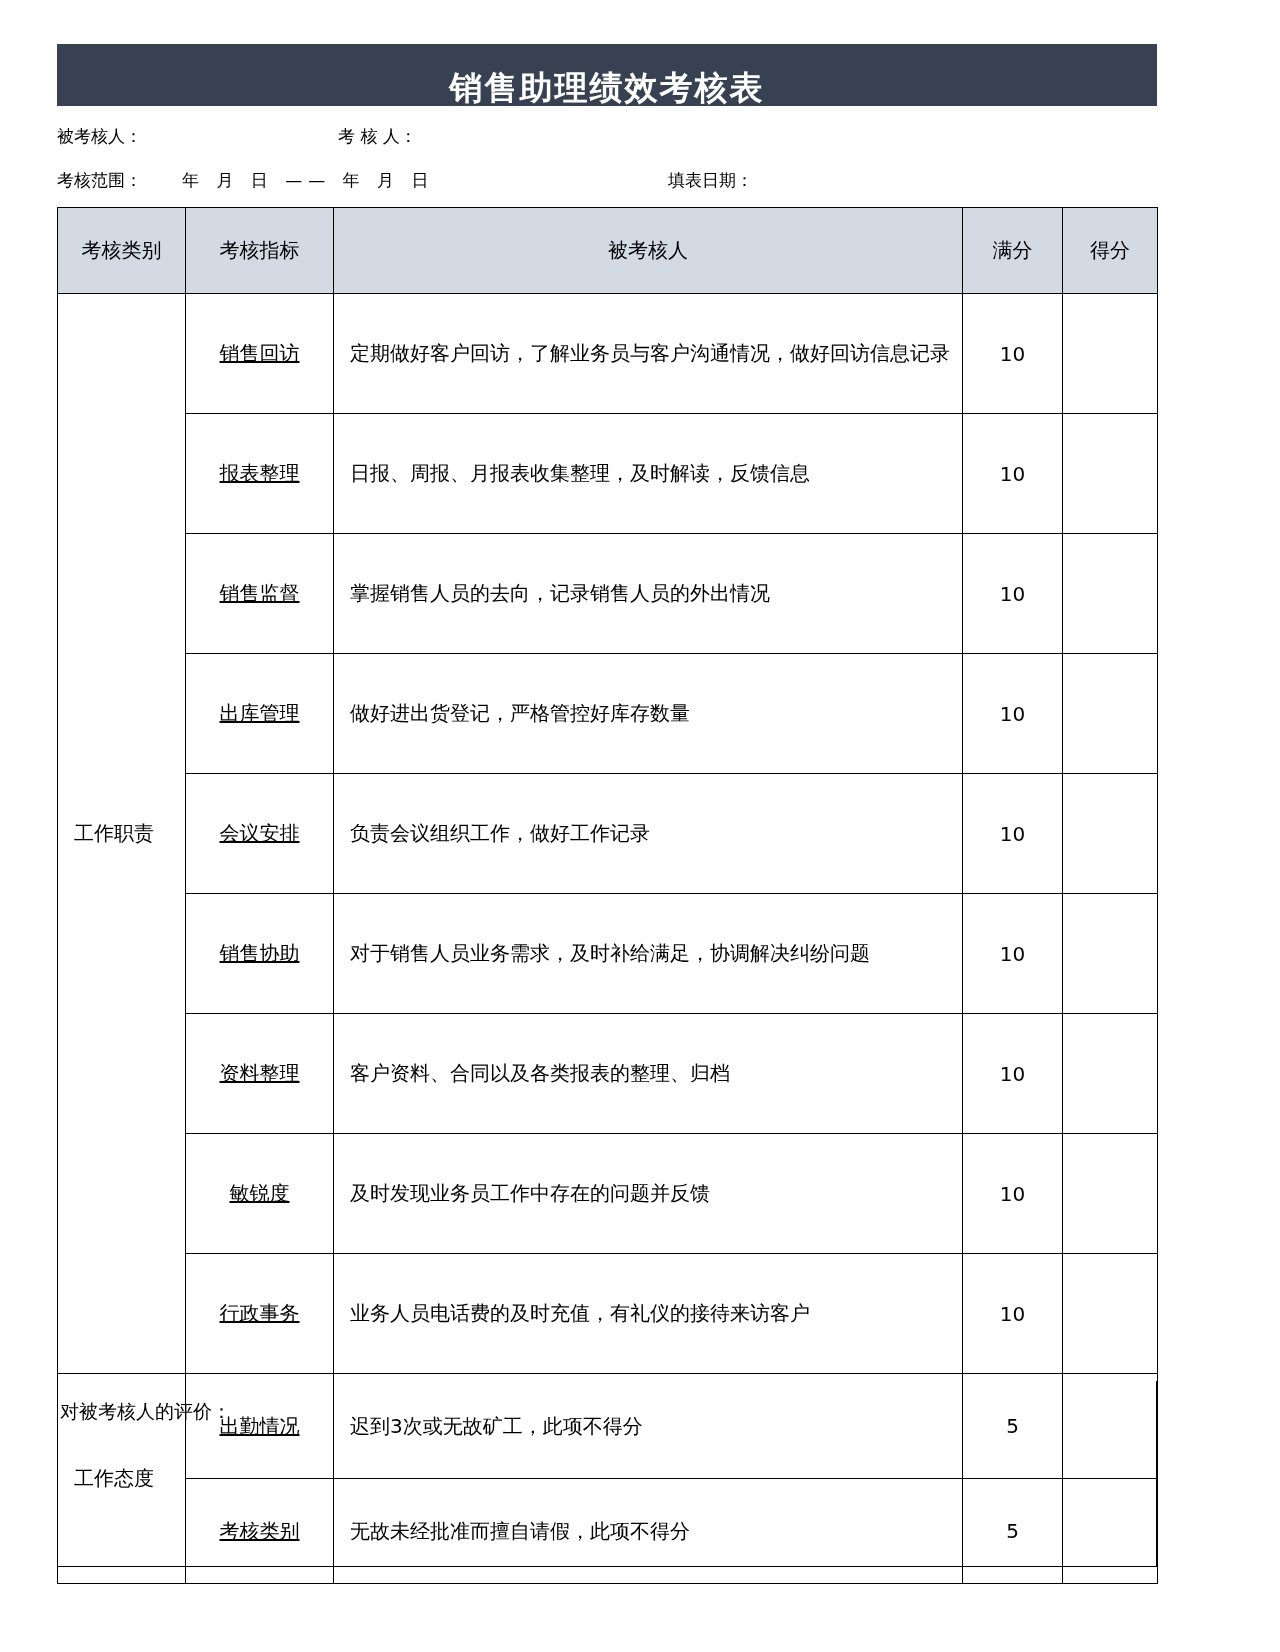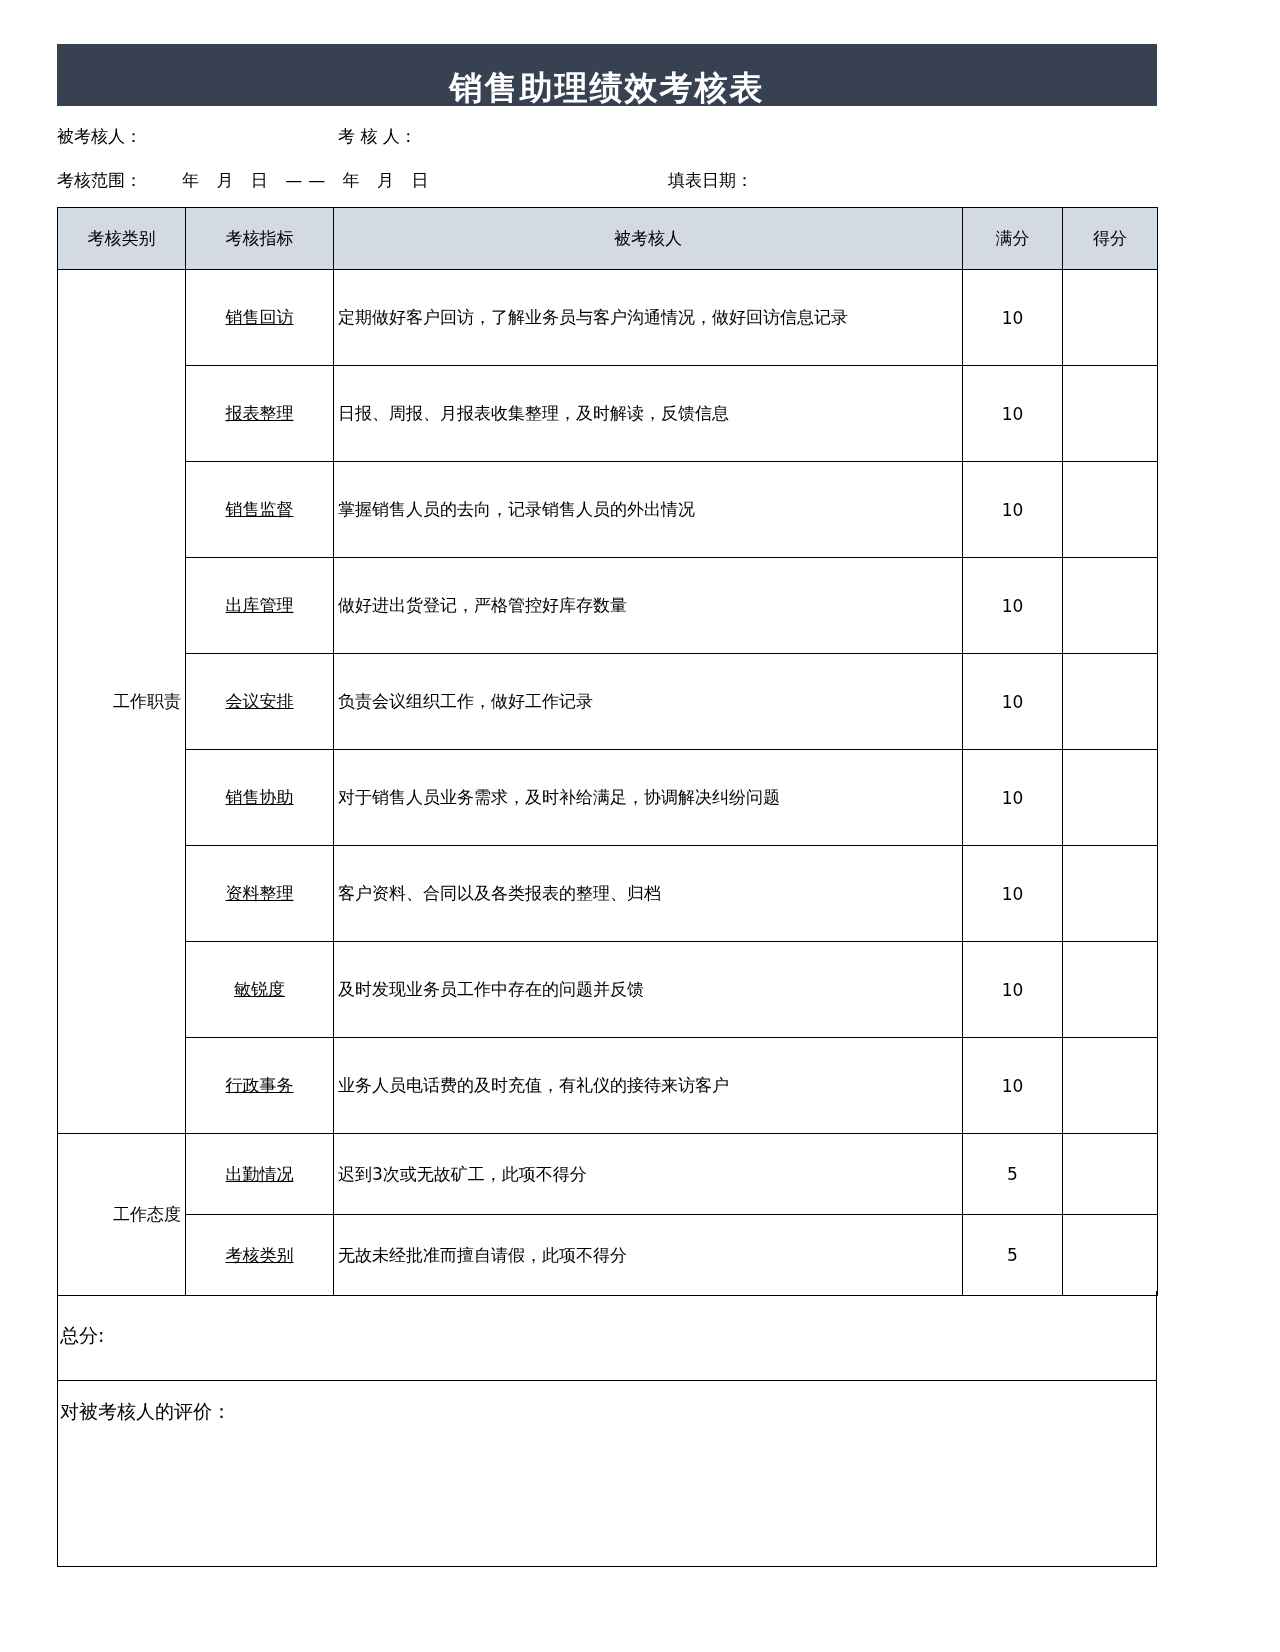--- a/index.html
+++ b/index.html
@@ -71,42 +71,42 @@
   table.grid {
     position: absolute;
     left: 57px;
     top: 207px;
     width: 1100px;
     border-collapse: collapse;
     table-layout: fixed;
   }
   table.grid td, table.grid th {
     border: 1px solid #000000;
-    padding: 4px;
+    padding: 16px;
     font-weight: normal;
-    font-size: 17px;
+    font-size: 20px;
     vertical-align: middle;
   }
 
   col.c-category { width: 128px; }
   col.c-indicator { width: 148px; }
   col.c-standard  { width: 629px; }
   col.c-full      { width: 100px; }
   col.c-score     { width: 95px; }
 
   thead th {
     background: #d3dae4;
     height: 53px;
     text-align: center;
     font-weight: bold;
     font-size: 18px;
   }
 
   td.cell-category {
-    text-align: right;
+    text-align: left;
     font-size: 18px;
   }
   td.cell-indicator {
     text-align: center;
     font-size: 17px;
     text-decoration: underline;
   }
   td.cell-standard {
     padding-left: 9px;
     padding-right: 2px;
@@ -258,23 +258,19 @@
       <tr class="attitude-row">
         <td class="cell-indicator">考核类别</td>
         <td class="cell-standard">无故未经批准而擅自请假，此项不得分</td>
         <td class="cell-full">5</td>
         <td class="cell-score"></td>
       </tr>
 
     </tbody>
   </table>
 
-  <div class="footer-block block-total">
-    <span class="label">总分:</span>
-    <span></span>
-  </div>
 
   <div class="footer-block block-comment">
     <span class="label">对被考核人的评价：</span>
     <span></span>
   </div>
 
 </div>
 
 </body></html>

